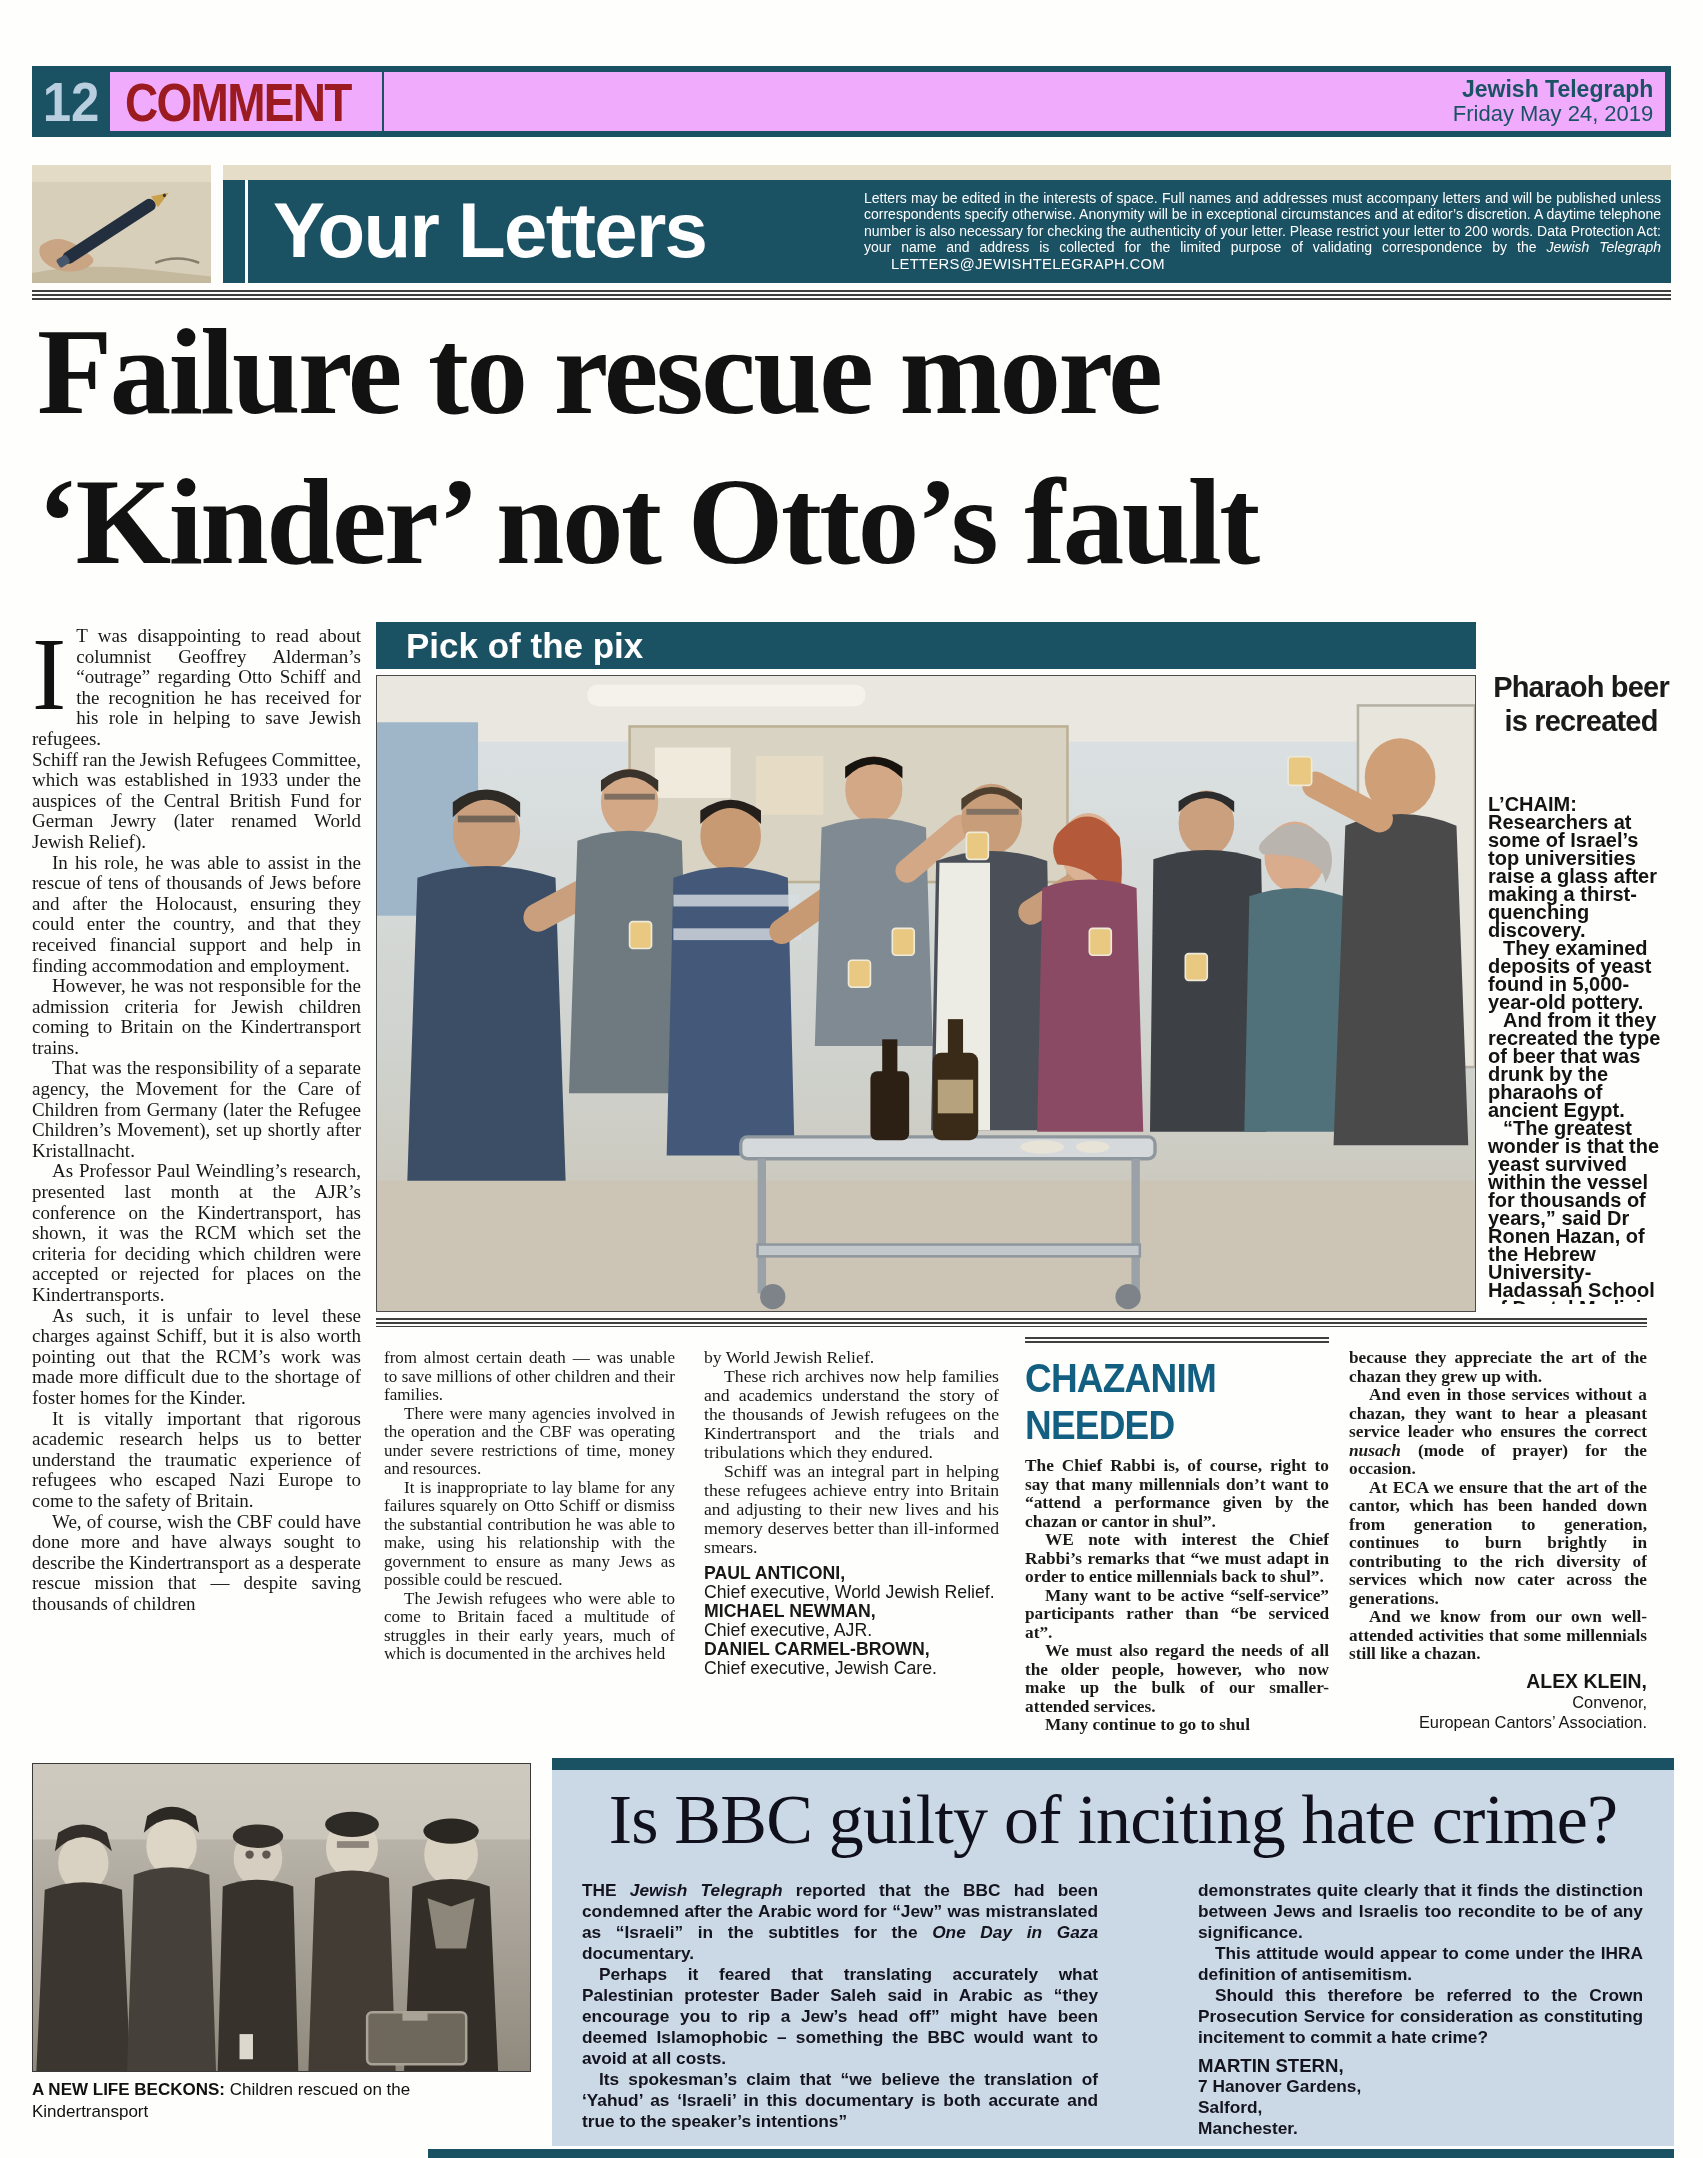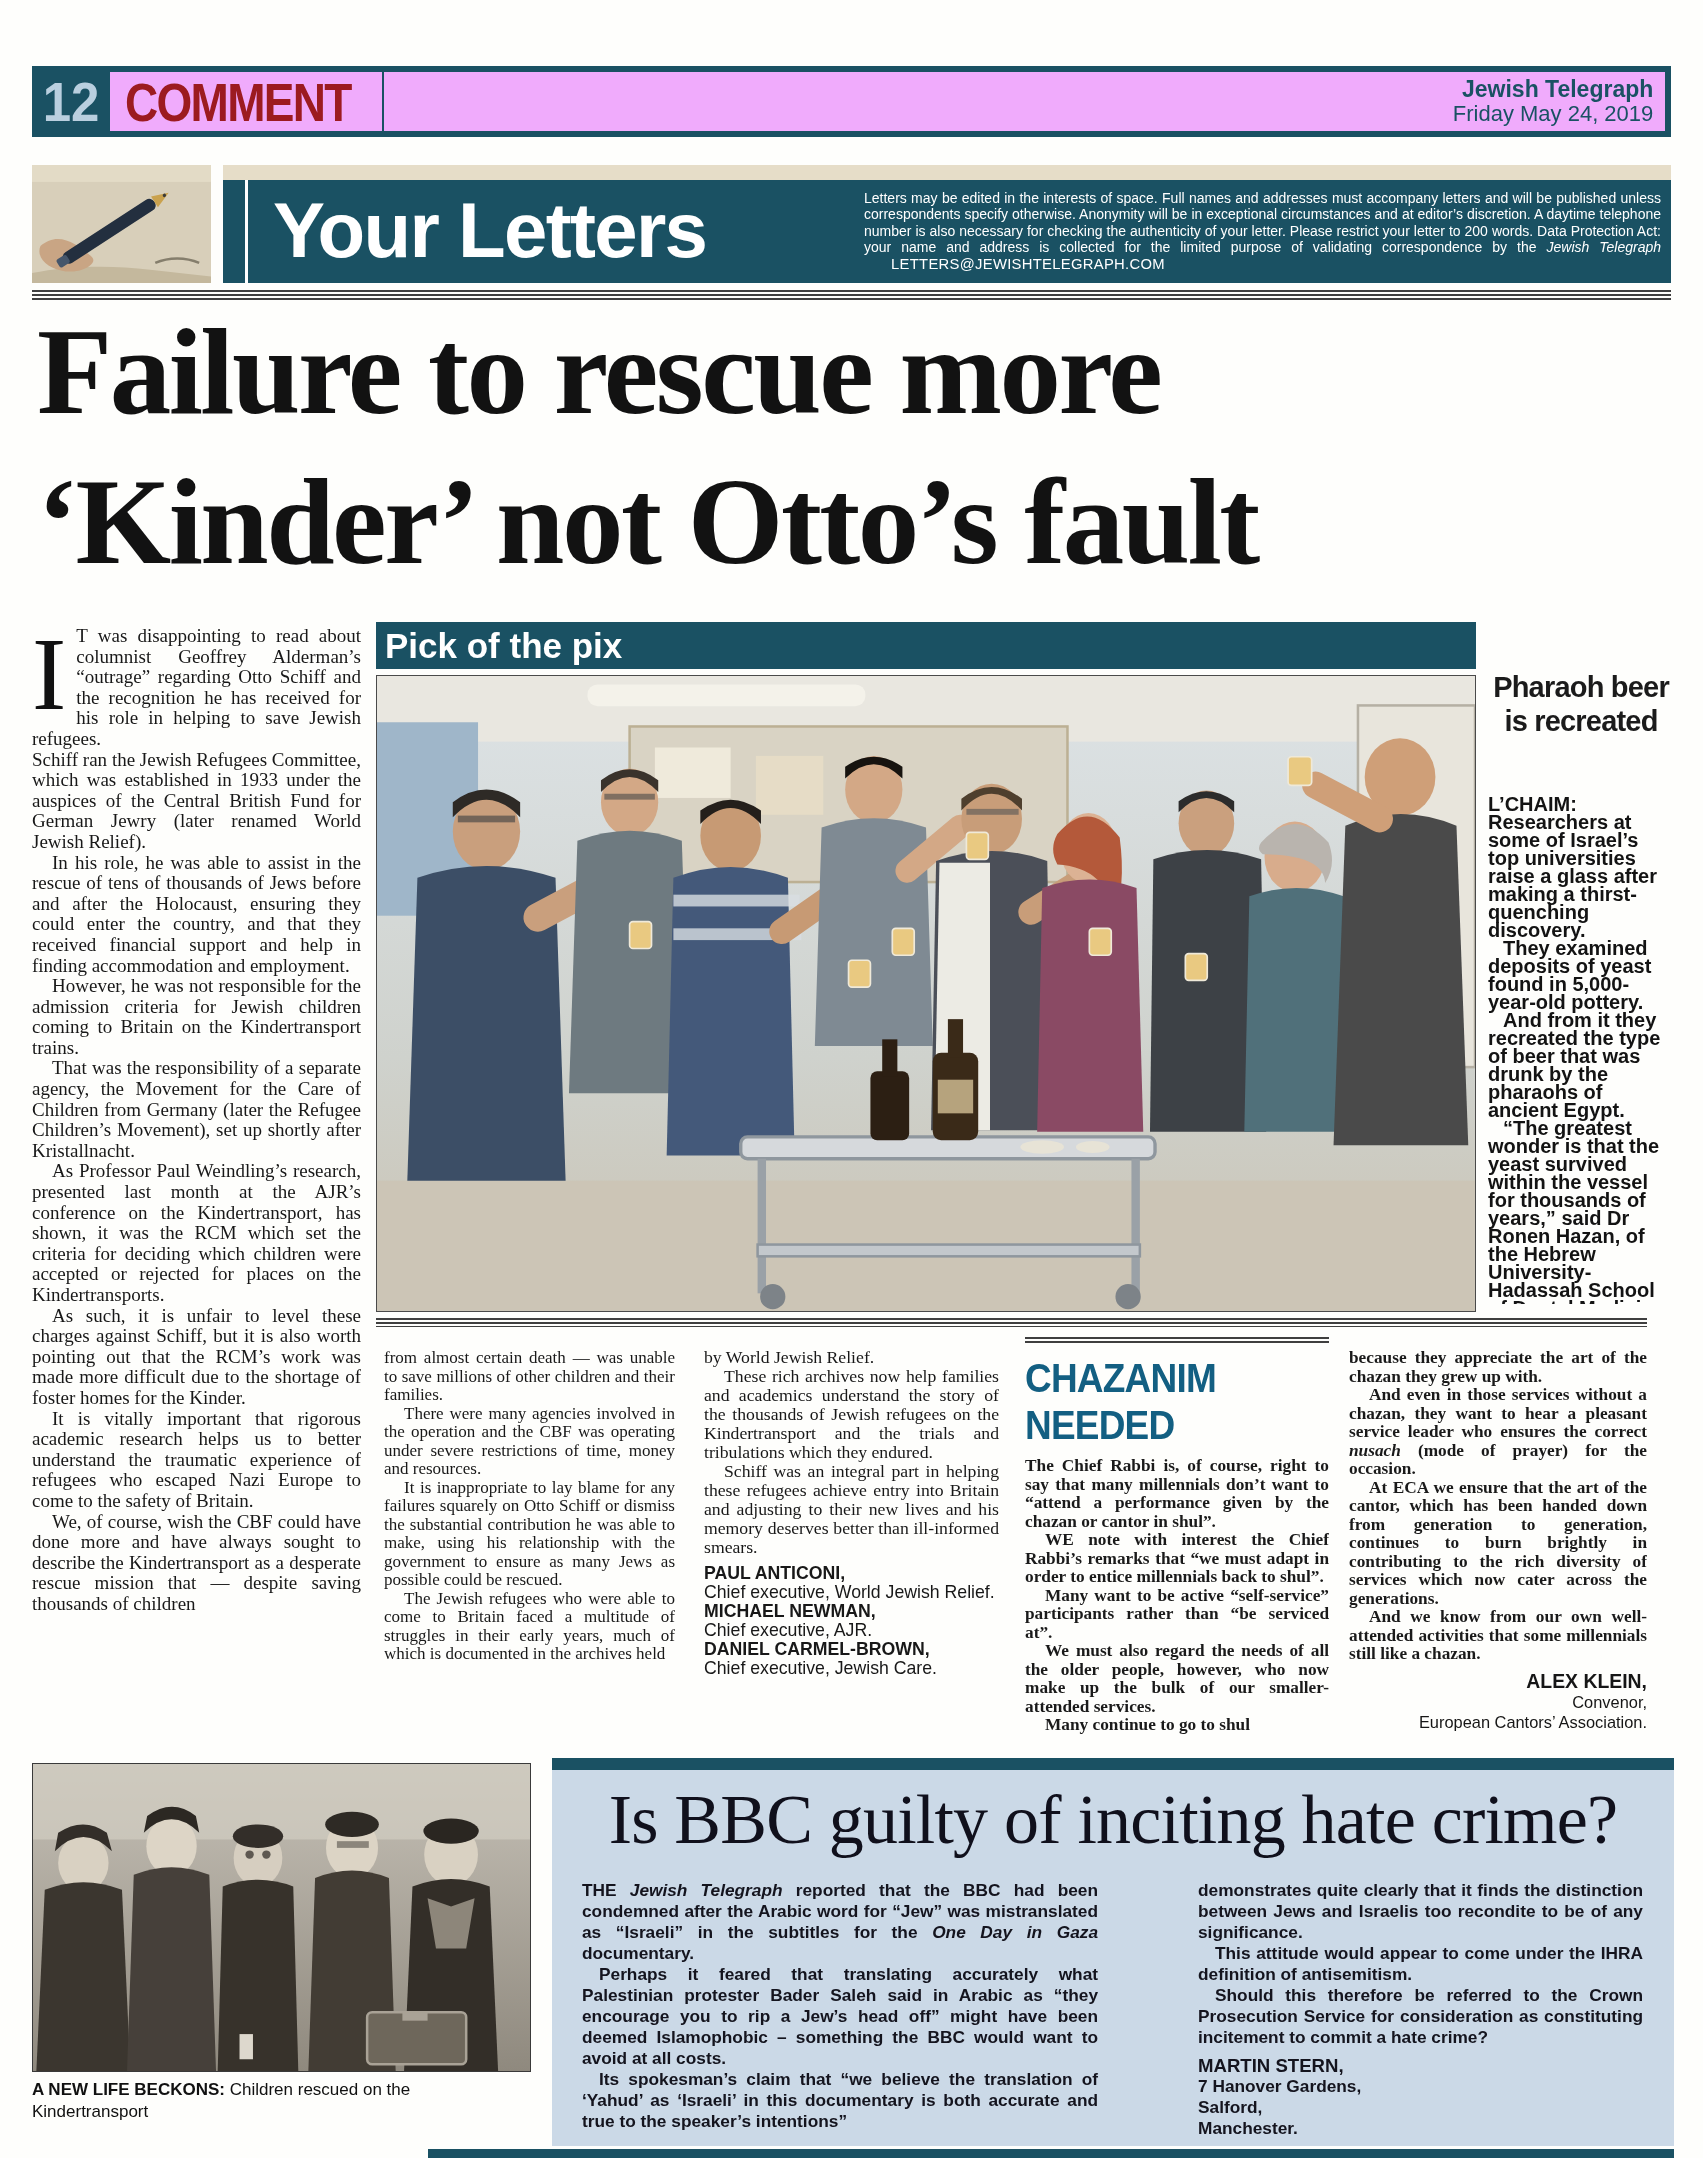--- a/index.html
+++ b/index.html
@@ -59,21 +59,21 @@
   .colB p{font-size:17px;line-height:18.5px;}
   .colC{position:absolute;left:704px;top:1348px;width:295px;height:409px;overflow:hidden;}
   .colC p{font-size:17.7px;line-height:19px;}
 
   .sigs{margin-top:6.7px;}
   .sig-name{font-family:"Liberation Sans",sans-serif;font-weight:bold;font-size:19.4px;line-height:23px;text-align:right;margin:1.7px 0 0;text-indent:0 !important;}
   .sig-title{font-family:"Liberation Sans",sans-serif;font-size:16.4px;line-height:19.4px;text-align:right;margin:0;text-indent:0 !important;}
 
   
   .pick-banner{position:absolute;left:376px;top:622px;width:1100px;height:47px;background:var(--teal);
-               color:#fff;font-family:"Liberation Sans",sans-serif;font-weight:bold;font-size:35px;line-height:47px;padding-left:9px;}
+               color:#fff;font-family:"Liberation Sans",sans-serif;font-weight:bold;font-size:35px;line-height:47px;padding-left:30px;}
   .main-photo{position:absolute;left:376px;top:675px;width:1100px;height:637px;border:1.7px solid #4a4a4a;background:#cdd3d6;}
   .main-photo svg{display:block;width:100%;height:100%;}
 
   
   .pharaoh{position:absolute;left:1488px;top:670px;width:186px;height:634px;font-family:"Liberation Sans",sans-serif;overflow:hidden;}
   .ph-head{margin:0 0 57px 0;font-weight:bold;font-size:29px;line-height:34px;letter-spacing:-0.8px;color:#1b1b1b;text-align:center;}
   .ph-body p{margin:0;font-weight:bold;font-size:20px;line-height:18px;color:#131313;text-indent:15px;text-align:left;}
   .ph-body p:first-child{text-indent:0;}
 
   

